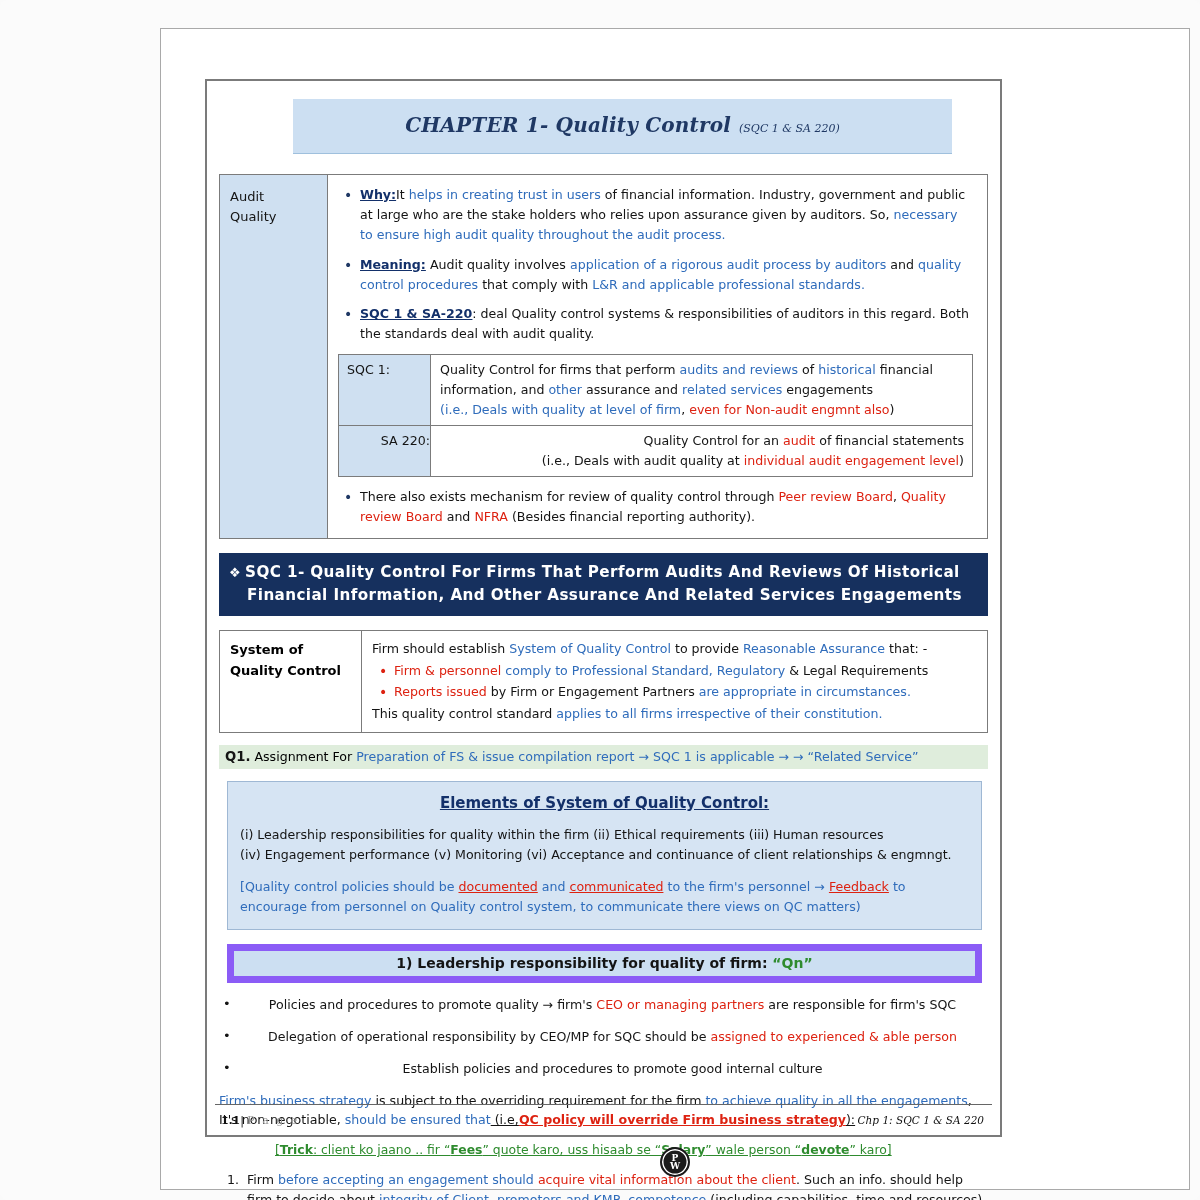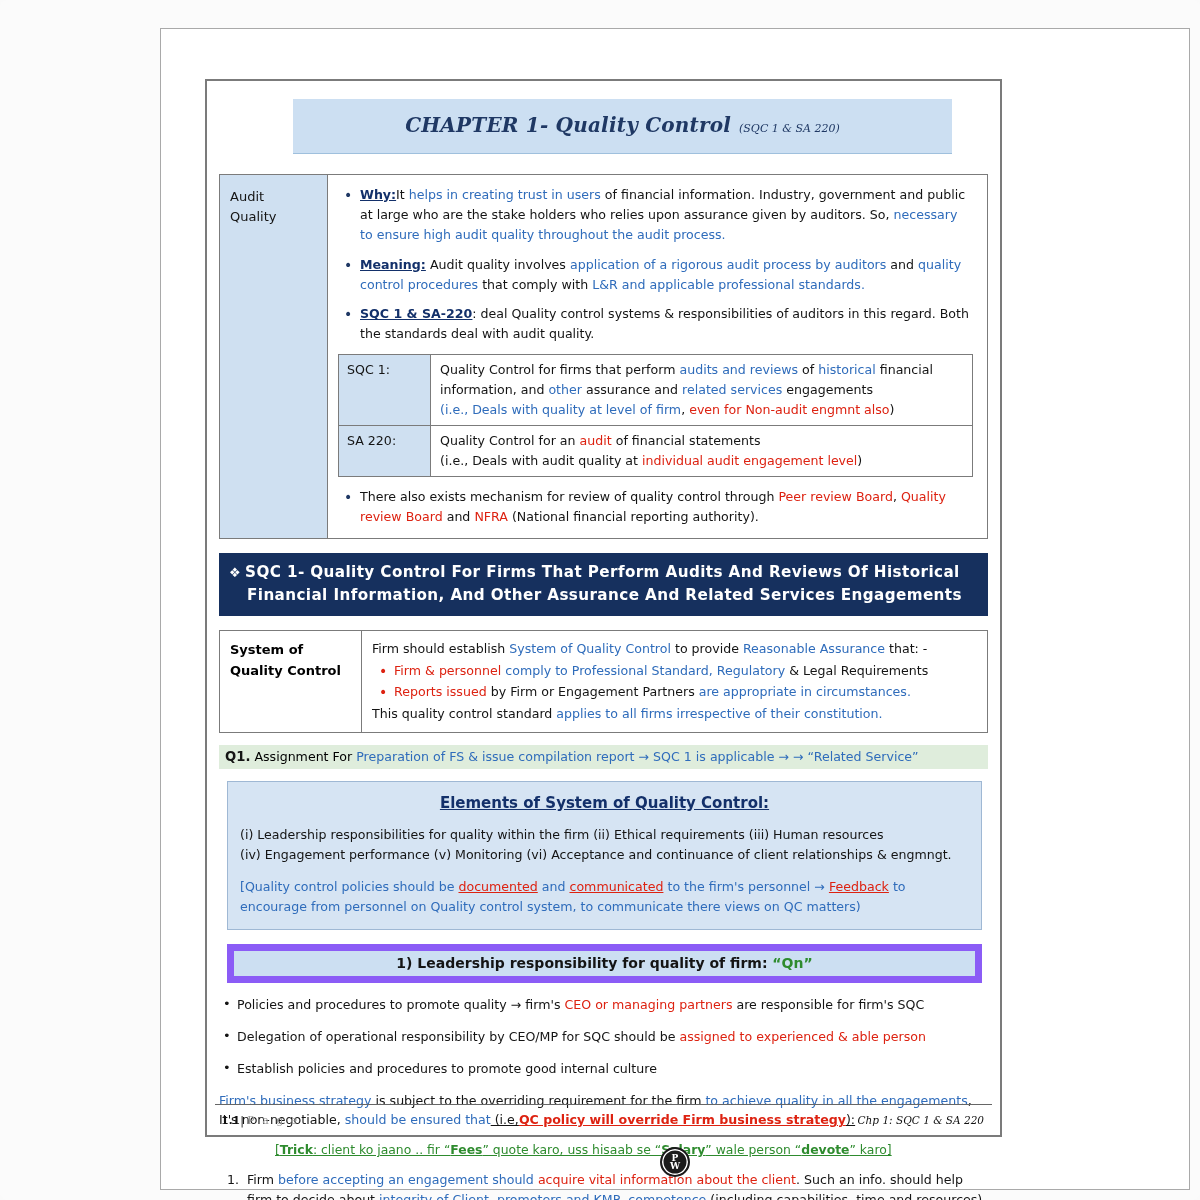--- a/index.html
+++ b/index.html
@@ -134,21 +134,21 @@
   
   .sq-table {
     border: 1px solid #7b7b7b;
     margin: 8px 0 10px 0;
     box-sizing: border-box;
   }
   .sq-row {
     display: flex;
     border-bottom: 1px solid #7b7b7b;
   }
-  .sq-row:last-child { border-bottom: none; }
+  .sq-row:last-child { border-bottom: none; text-align: right; }
   .sq-key {
     width: 92px;
     flex: 0 0 92px;
     background: #cfe0f1;
     border-right: 1px solid #7b7b7b;
     padding: 5px 0 5px 8px;
     box-sizing: border-box;
     font-size: 12.6px;
   }
   .sq-val {
@@ -255,20 +255,21 @@
     box-sizing: border-box;
   }
   ul.leadlist {
     margin: 5px 0 0 0;
     padding: 0 0 0 18px;
     list-style: none;
   }
   ul.leadlist > li {
     position: relative;
     margin: 12px 0;
+    text-align: center;
   }
   ul.leadlist > li:before {
     content: "\2022";
     position: absolute;
     left: -14px;
     top: -1px;
     color: #141414;
     font-size: 13px;
   }
   .strategy { margin-top: 12px; }
@@ -377,21 +378,21 @@
                 <div class="sq-key">SA 220:</div>
                 <div class="sq-val">
                   <span>Quality Control for an </span><span class="r">audit</span><span> of financial statements</span><br>
                   <span>(i.e., Deals with audit quality at </span><span class="r">individual audit engagement level</span><span>)</span>
                 </div>
               </div>
             </div>
 
             <ul class="blist tight">
               <li>
-                <span>There also exists mechanism for review of quality control through </span><span class="r">Peer review Board</span><span>, </span><span class="r">Quality review Board</span><span> and </span><span class="r">NFRA</span><span> (National financial reporting authority).</span>
+                <span>There also exists mechanism for review of quality control through </span><span class="r">Peer review Board</span><span>, </span><span class="r">Quality review Board</span><span> and </span><span class="r">NFRA</span><span> (Besides financial reporting authority).</span>
               </li>
             </ul>
           </div>
         </div>
 
         <div class="banner">
           <span class="di">❖</span><span>SQC 1- Quality Control For Firms That Perform Audits And Reviews Of Historical</span>
           <span class="ln2">Financial Information, And Other Assurance And Related Services Engagements</span>
         </div>
 

